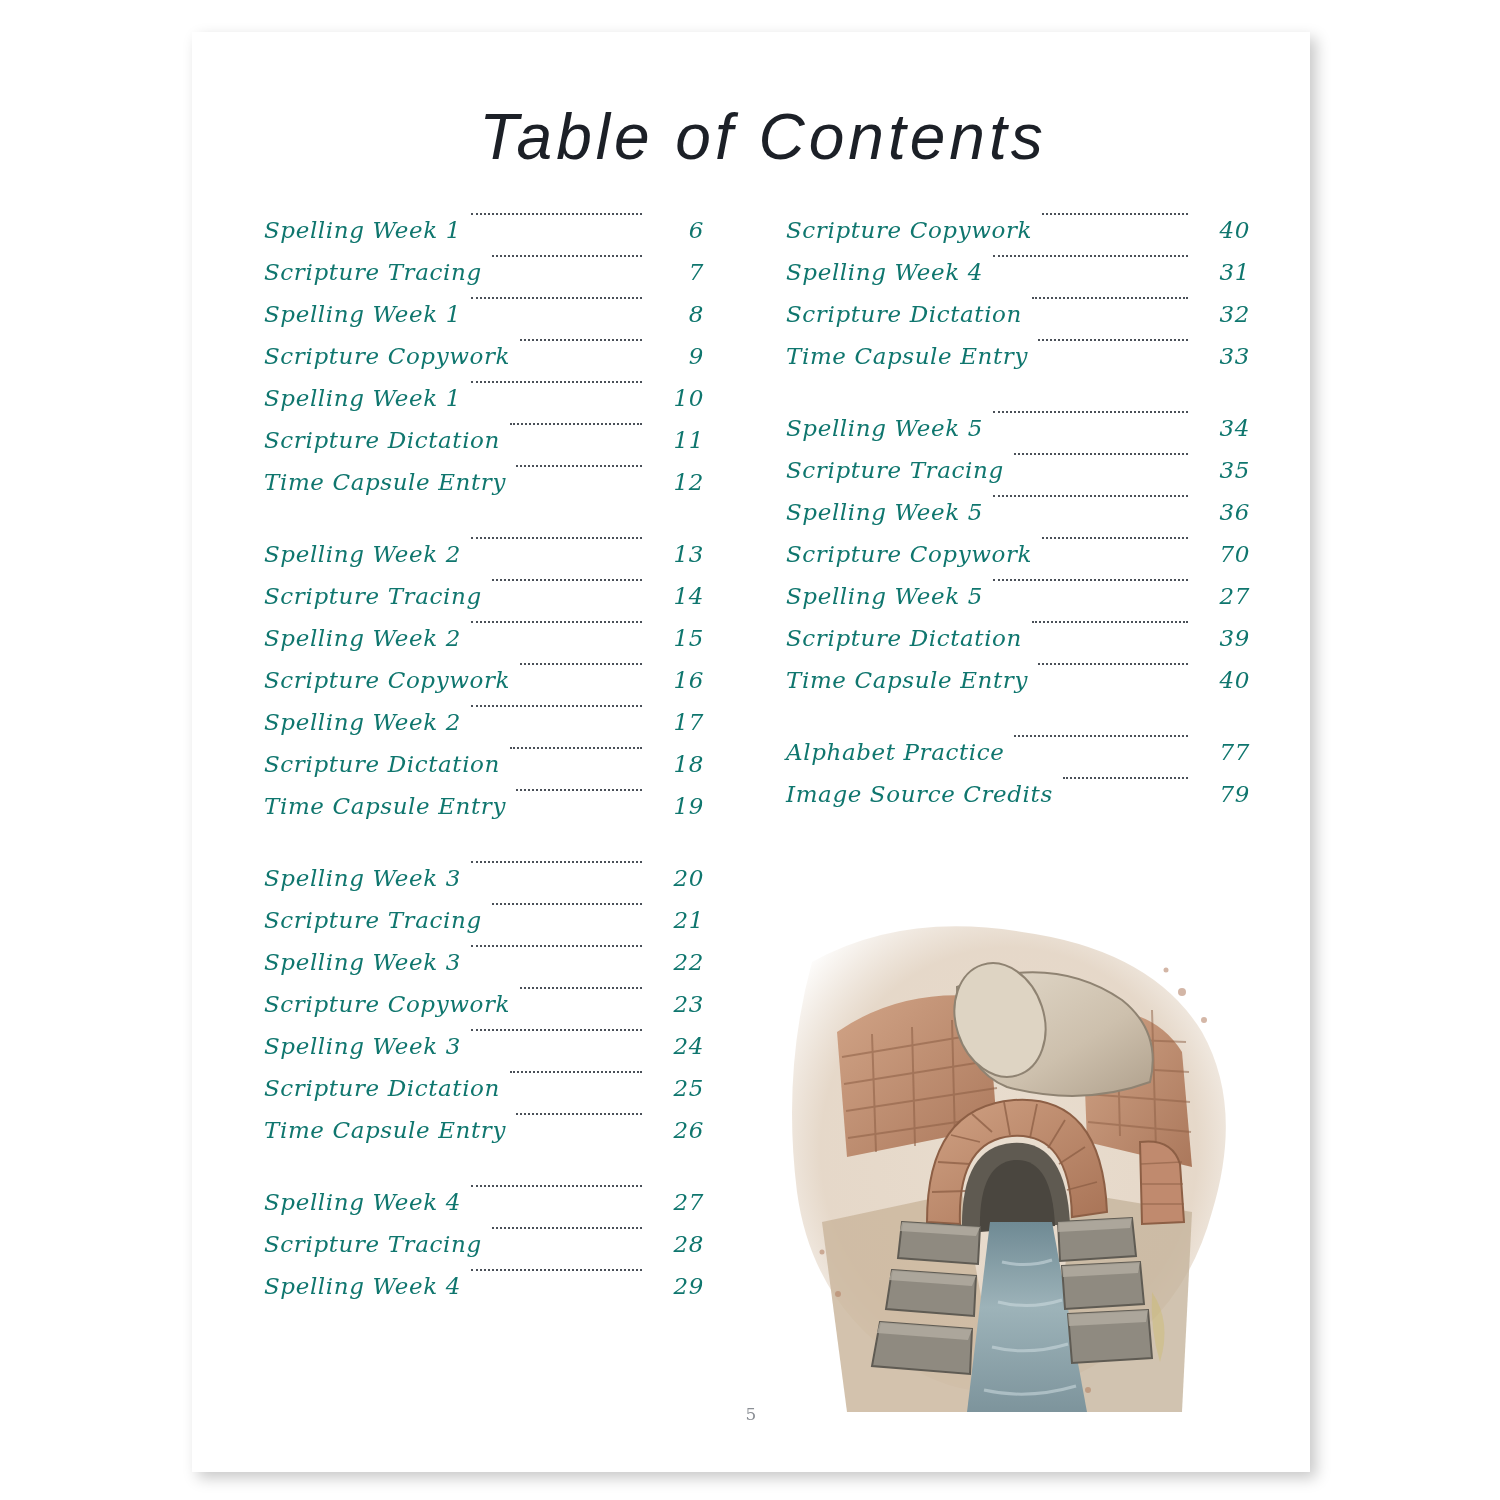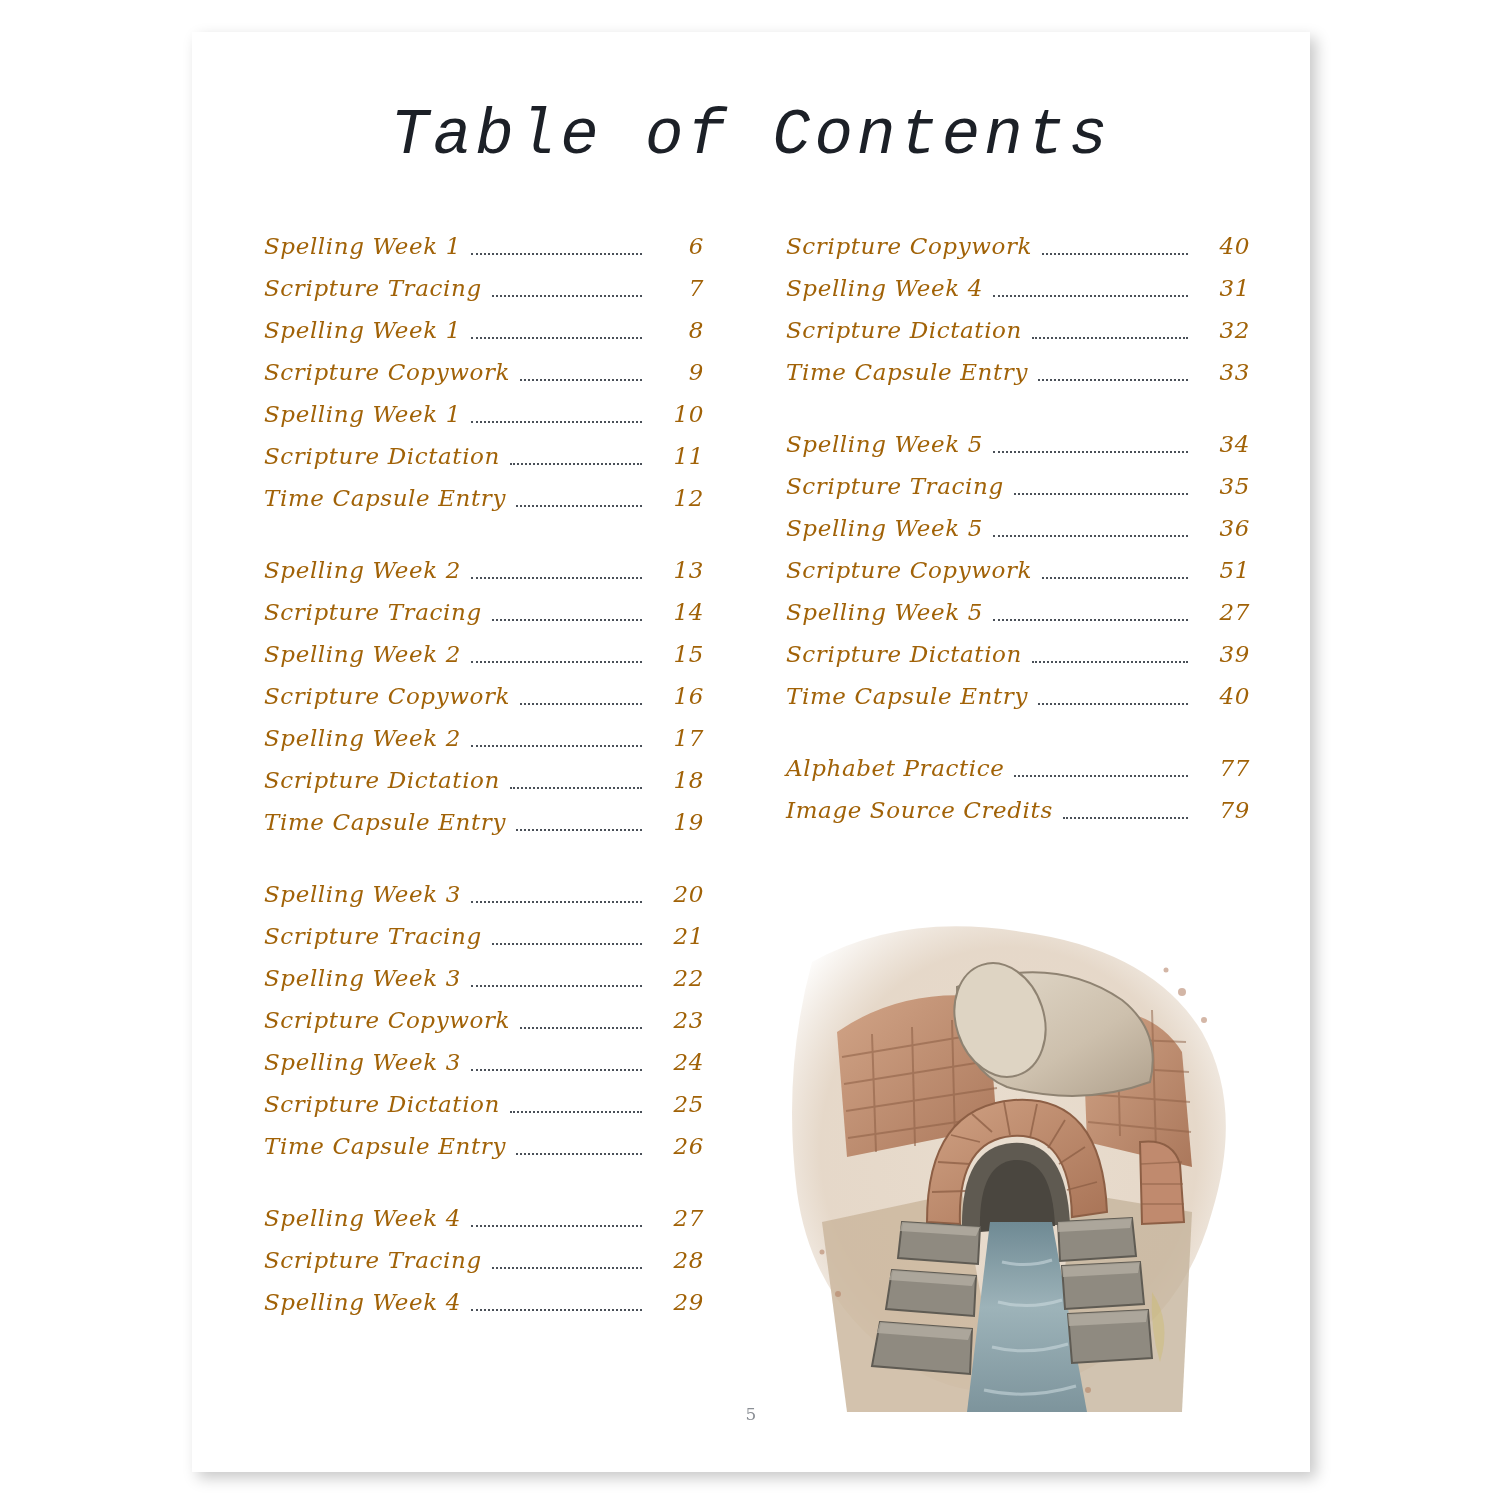--- a/index.html
+++ b/index.html
@@ -25,25 +25,25 @@
     left: 192px;
     top: 32px;
     width: 1118px;
     height: 1440px;
     background: #ffffff;
     box-shadow: 6px 6px 14px rgba(0,0,0,0.22);
     overflow: hidden;
   }
   .toc-title {
     position: absolute;
-    left: 0;
+    left: 12px;
     top: 68px;
     width: 1118px;
     text-align: center;
-    font-family: Liberation Mono, monospace;
+    font-family: Liberation Sans, sans-serif;
     font-style: italic;
     font-size: 64px;
     letter-spacing: 4px;
     color: #1c2027;
   }
   .cols {
     position: absolute;
     left: 0;
     top: 185px;
     width: 1118px;
@@ -57,23 +57,23 @@
     padding-left: 72px;
     padding-right: 8px;
   }
   .col-right {
     width: 598px;
     padding-left: 74px;
     padding-right: 60px;
   }
   .entry {
     display: flex;
-    align-items: flex-end;
+    align-items: flex-start;
     height: 42px;
-    color: #a16207;
+    color: #0f766e;
     font-family: "DejaVu Serif", serif;
     font-style: italic;
     font-size: 23px;
     letter-spacing: 0.6px;
   }
   .entry .label {
     white-space: nowrap;
   }
   .entry .dots {
     flex: 1 1 auto;
@@ -280,21 +280,21 @@
             <span class="pg">35</span>
           </div>
           <div class="entry">
             <span class="label">Spelling Week 5</span>
             <span class="dots"></span>
             <span class="pg">36</span>
           </div>
           <div class="entry">
             <span class="label">Scripture Copywork</span>
             <span class="dots"></span>
-            <span class="pg">51</span>
+            <span class="pg">70</span>
           </div>
           <div class="entry">
             <span class="label">Spelling Week 5</span>
             <span class="dots"></span>
             <span class="pg">27</span>
           </div>
           <div class="entry">
             <span class="label">Scripture Dictation</span>
             <span class="dots"></span>
             <span class="pg">39</span>

